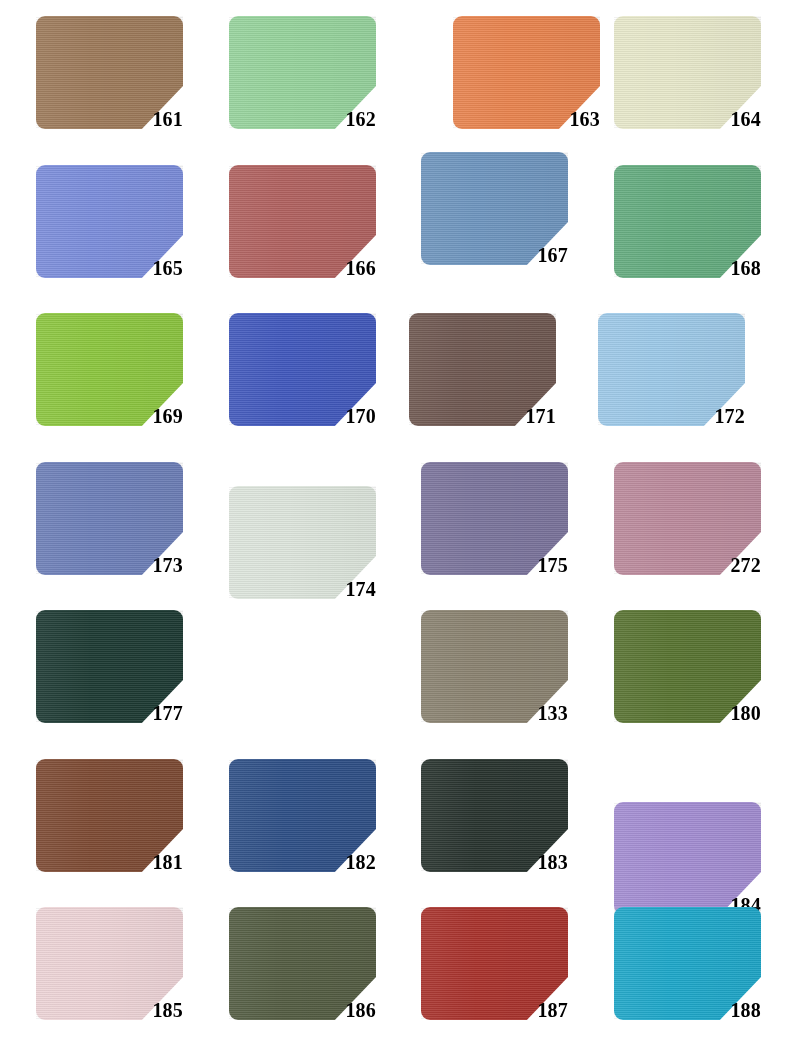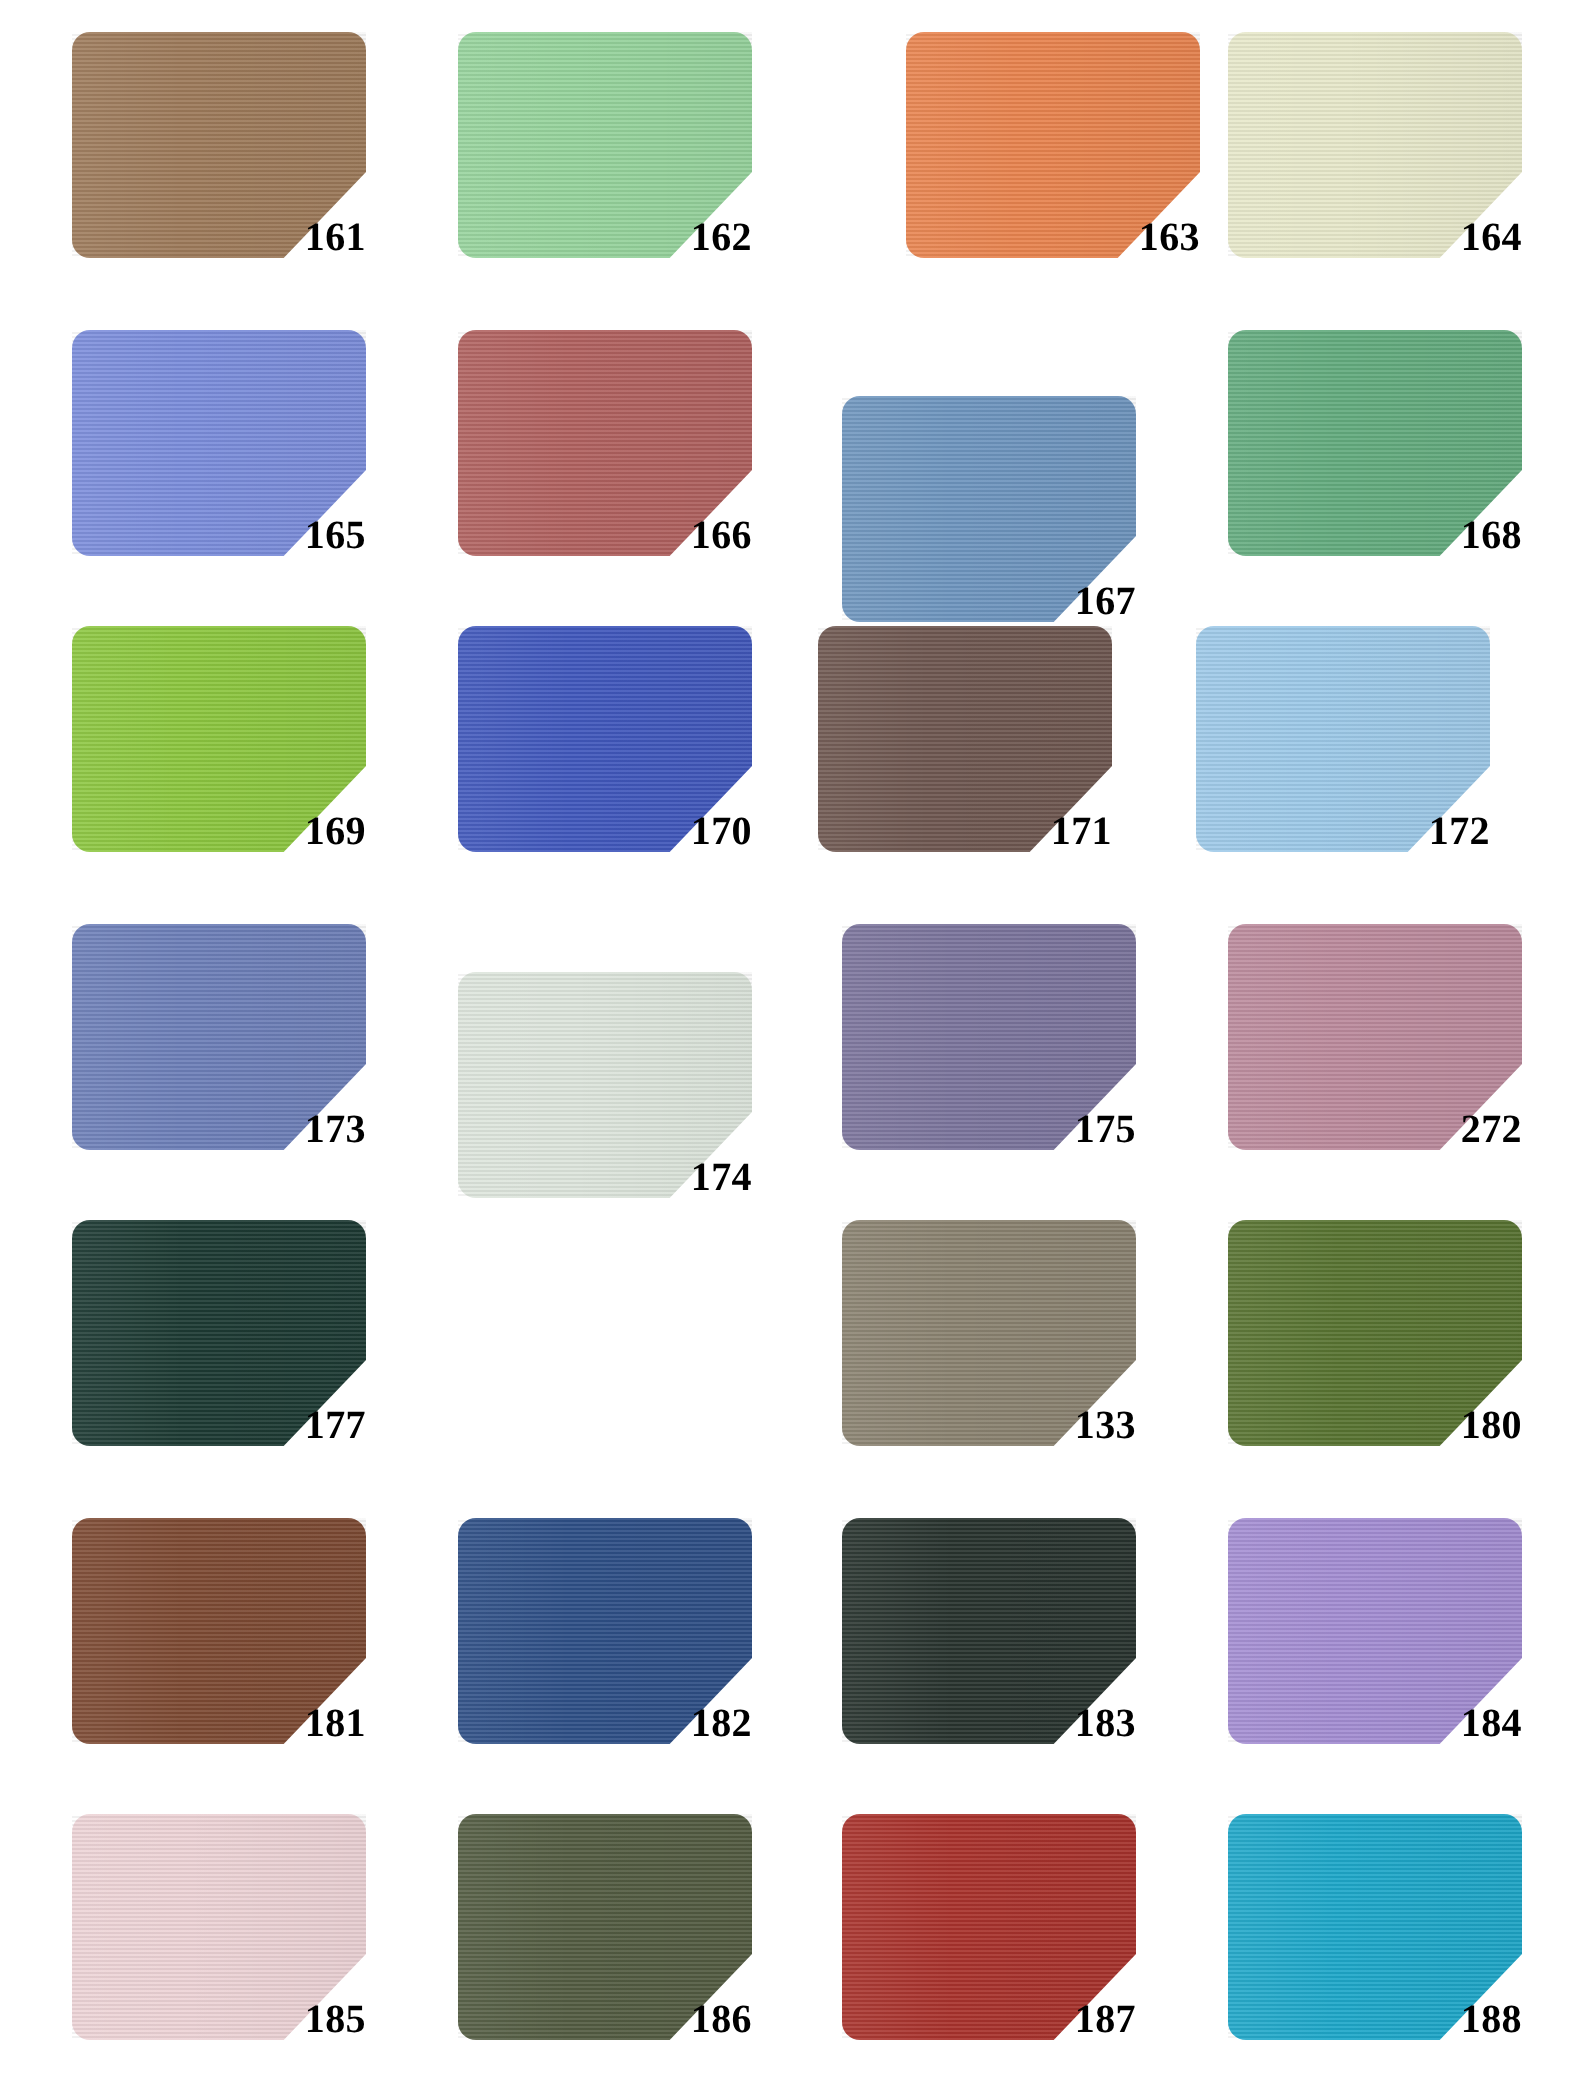--- a/index.html
+++ b/index.html
@@ -113,21 +113,21 @@
       <div class="swatch-label">164</div>
     </div>
     <div class="swatch-cell" style="left: 36px; top: 165px;">
       <div class="swatch-chip" style="background-color: rgb(123, 141, 219);"></div>
       <div class="swatch-label">165</div>
     </div>
     <div class="swatch-cell" style="left: 229px; top: 165px;">
       <div class="swatch-chip" style="background-color: rgb(176, 97, 95);"></div>
       <div class="swatch-label">166</div>
     </div>
-    <div class="swatch-cell" style="left: 421px; top: 152px; margin-top: 46px;">
+    <div class="swatch-cell" style="left: 421px; top: 152px;">
       <div class="swatch-chip" style="background-color: rgb(110, 149, 190);"></div>
       <div class="swatch-label">167</div>
     </div>
     <div class="swatch-cell" style="left: 614px; top: 165px;">
       <div class="swatch-chip" style="background-color: rgb(99, 171, 126);"></div>
       <div class="swatch-label">168</div>
     </div>
     <div class="swatch-cell" style="left: 36px; top: 313px;">
       <div class="swatch-chip" style="background-color: rgb(140, 198, 63);"></div>
       <div class="swatch-label">169</div>
@@ -177,21 +177,21 @@
       <div class="swatch-label">181</div>
     </div>
     <div class="swatch-cell" style="left: 229px; top: 759px;">
       <div class="swatch-chip" style="background-color: rgb(46, 79, 134);"></div>
       <div class="swatch-label">182</div>
     </div>
     <div class="swatch-cell" style="left: 421px; top: 759px;">
       <div class="swatch-chip" style="background-color: rgb(40, 51, 46);"></div>
       <div class="swatch-label">183</div>
     </div>
-    <div class="swatch-cell" style="left: 614px; top: 759px;">
+    <div class="swatch-cell" style="left: 614px; top: 802px;">
       <div class="swatch-chip" style="background-color: rgb(163, 141, 210);"></div>
       <div class="swatch-label">184</div>
     </div>
     <div class="swatch-cell" style="left: 36px; top: 907px;">
       <div class="swatch-chip" style="background-color: rgb(237, 211, 214);"></div>
       <div class="swatch-label">185</div>
     </div>
     <div class="swatch-cell" style="left: 229px; top: 907px;">
       <div class="swatch-chip" style="background-color: rgb(83, 92, 66);"></div>
       <div class="swatch-label">186</div>

